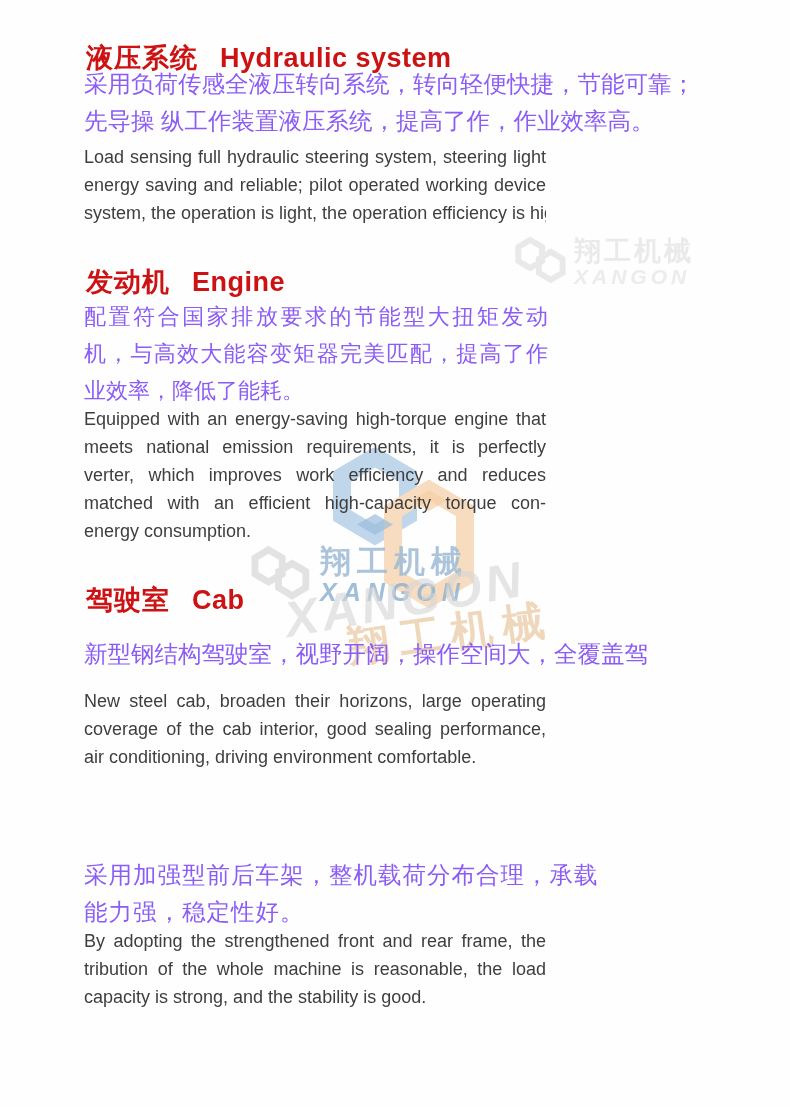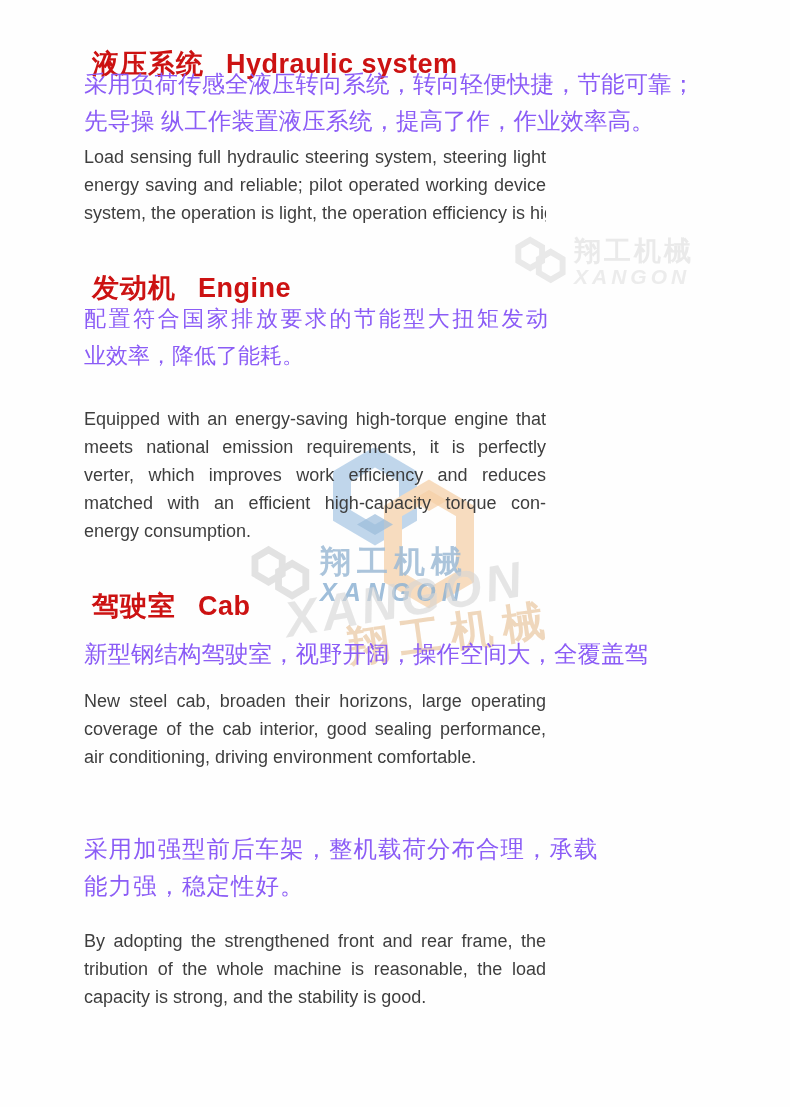--- a/index.html
+++ b/index.html
@@ -1,33 +1,33 @@
 <!DOCTYPE html>
 <html><head>
 <meta charset="utf-8">
 <style>
   html,body{margin:0;padding:0;background:#fff;}
   .page{position:relative;width:790px;height:1107px;background:#fefefe;overflow:hidden;
         font-family:"Liberation Sans","DejaVu Sans",sans-serif;}
   .block{position:absolute;left:84px;}
-  h2.heading{margin:8px;font-size:27px;font-weight:bold;color:#cc1212;letter-spacing:1px;white-space:nowrap;}
+  h2.heading{margin:2px;font-size:27px;font-weight:bold;color:#cc1212;letter-spacing:1px;white-space:nowrap;}
   .h-en{margin-left:22px;letter-spacing:0.5px;}
   .zh-para{font-size:23.5px;color:#8b5cf6;}
   .zh-para .line{height:37px;line-height:37px;overflow:hidden;white-space:nowrap;}
-  .zh-para.narrow{width:464px;font-size:22px;}
+  .zh-para.narrow{width:464px;font-size:22px;font-family:Liberation Mono, monospace;}
   .zh-para.narrow .line.just{white-space:normal;text-align:justify;text-align-last:justify;}
   .zh-para.spaced .line{letter-spacing:1px;}
   .en-para{font-size:18px;color:#3e3e3e;width:462px;}
   .en-para .line{height:28px;line-height:28px;overflow:hidden;white-space:nowrap;}
   .en-para .line.just{white-space:normal;text-align:justify;text-align-last:justify;}
   
   #h1{top:38px}   #zh1{top:66px}  #en1{top:143px}
   #h2{top:262px}  #zh2{top:300px} #en2{top:405px}
   #h3{top:580px}  #zh3{top:636px} #en3{top:687px}
-  #h4{top:824px}  #zh4{top:831px} #en4{top:927px}
+  #h4{top:824px}  #zh4{top:857px} #en4{top:927px}
   
   .wm{position:absolute;pointer-events:none;user-select:none;}
   #wm-tr{left:514px;top:236px;display:flex;align-items:flex-start;gap:6px;color:#e9e9e9;}
   #wm-tr .wm-zh{font-size:27px;font-weight:bold;letter-spacing:3px;color:#eaeaea;line-height:30px;}
   #wm-tr .wm-en{font-size:21px;font-weight:bold;font-style:italic;letter-spacing:4px;color:#ececec;line-height:22px;}
   #wm-center-logo{left:330px;top:448px;opacity:.55;}
   #wm-center-lockup{left:250px;top:545px;display:flex;align-items:flex-start;gap:8px;color:#e2e2e2;}
   #wm-center-lockup .wm-zh{font-size:31px;font-weight:bold;letter-spacing:6px;color:#9dbbd6;line-height:34px;opacity:.85;}
   #wm-center-lockup .wm-en{font-size:25px;font-weight:bold;font-style:italic;letter-spacing:6px;color:#8fb3d4;line-height:27px;opacity:.85;}
   #wm-giant{left:280px;top:592px;font-size:50px;font-weight:bold;font-style:italic;
@@ -87,20 +87,21 @@
   </div>
   <div class="en-para block" id="en1">
     <div class="line just">Load sensing full hydraulic steering system, steering light and fast,</div>
     <div class="line just">energy saving and reliable; pilot operated working device hydraulic</div>
     <div class="line">system, the operation is light, the operation efficiency is high.</div>
   </div>
 
   <h2 class="heading block" id="h2"><span class="h-zh">发动机</span><span class="h-en">Engine</span></h2>
   <div class="zh-para narrow block" id="zh2">
     <div class="line just">配置符合国家排放要求的节能型大扭矩发动</div>
+    <div class="line just">机，与高效大能容变矩器完美匹配，提高了作</div>
     <div class="line">业效率，降低了能耗。</div>
   </div>
   <div class="en-para block" id="en2">
     <div class="line just">Equipped with an energy-saving high-torque engine that</div>
     <div class="line just">meets national emission requirements, it is perfectly</div>
     <div class="line just">verter, which improves work efficiency and reduces</div>
     <div class="line just">matched with an efficient high-capacity torque con-</div>
     <div class="line">energy consumption.</div>
   </div>
 

